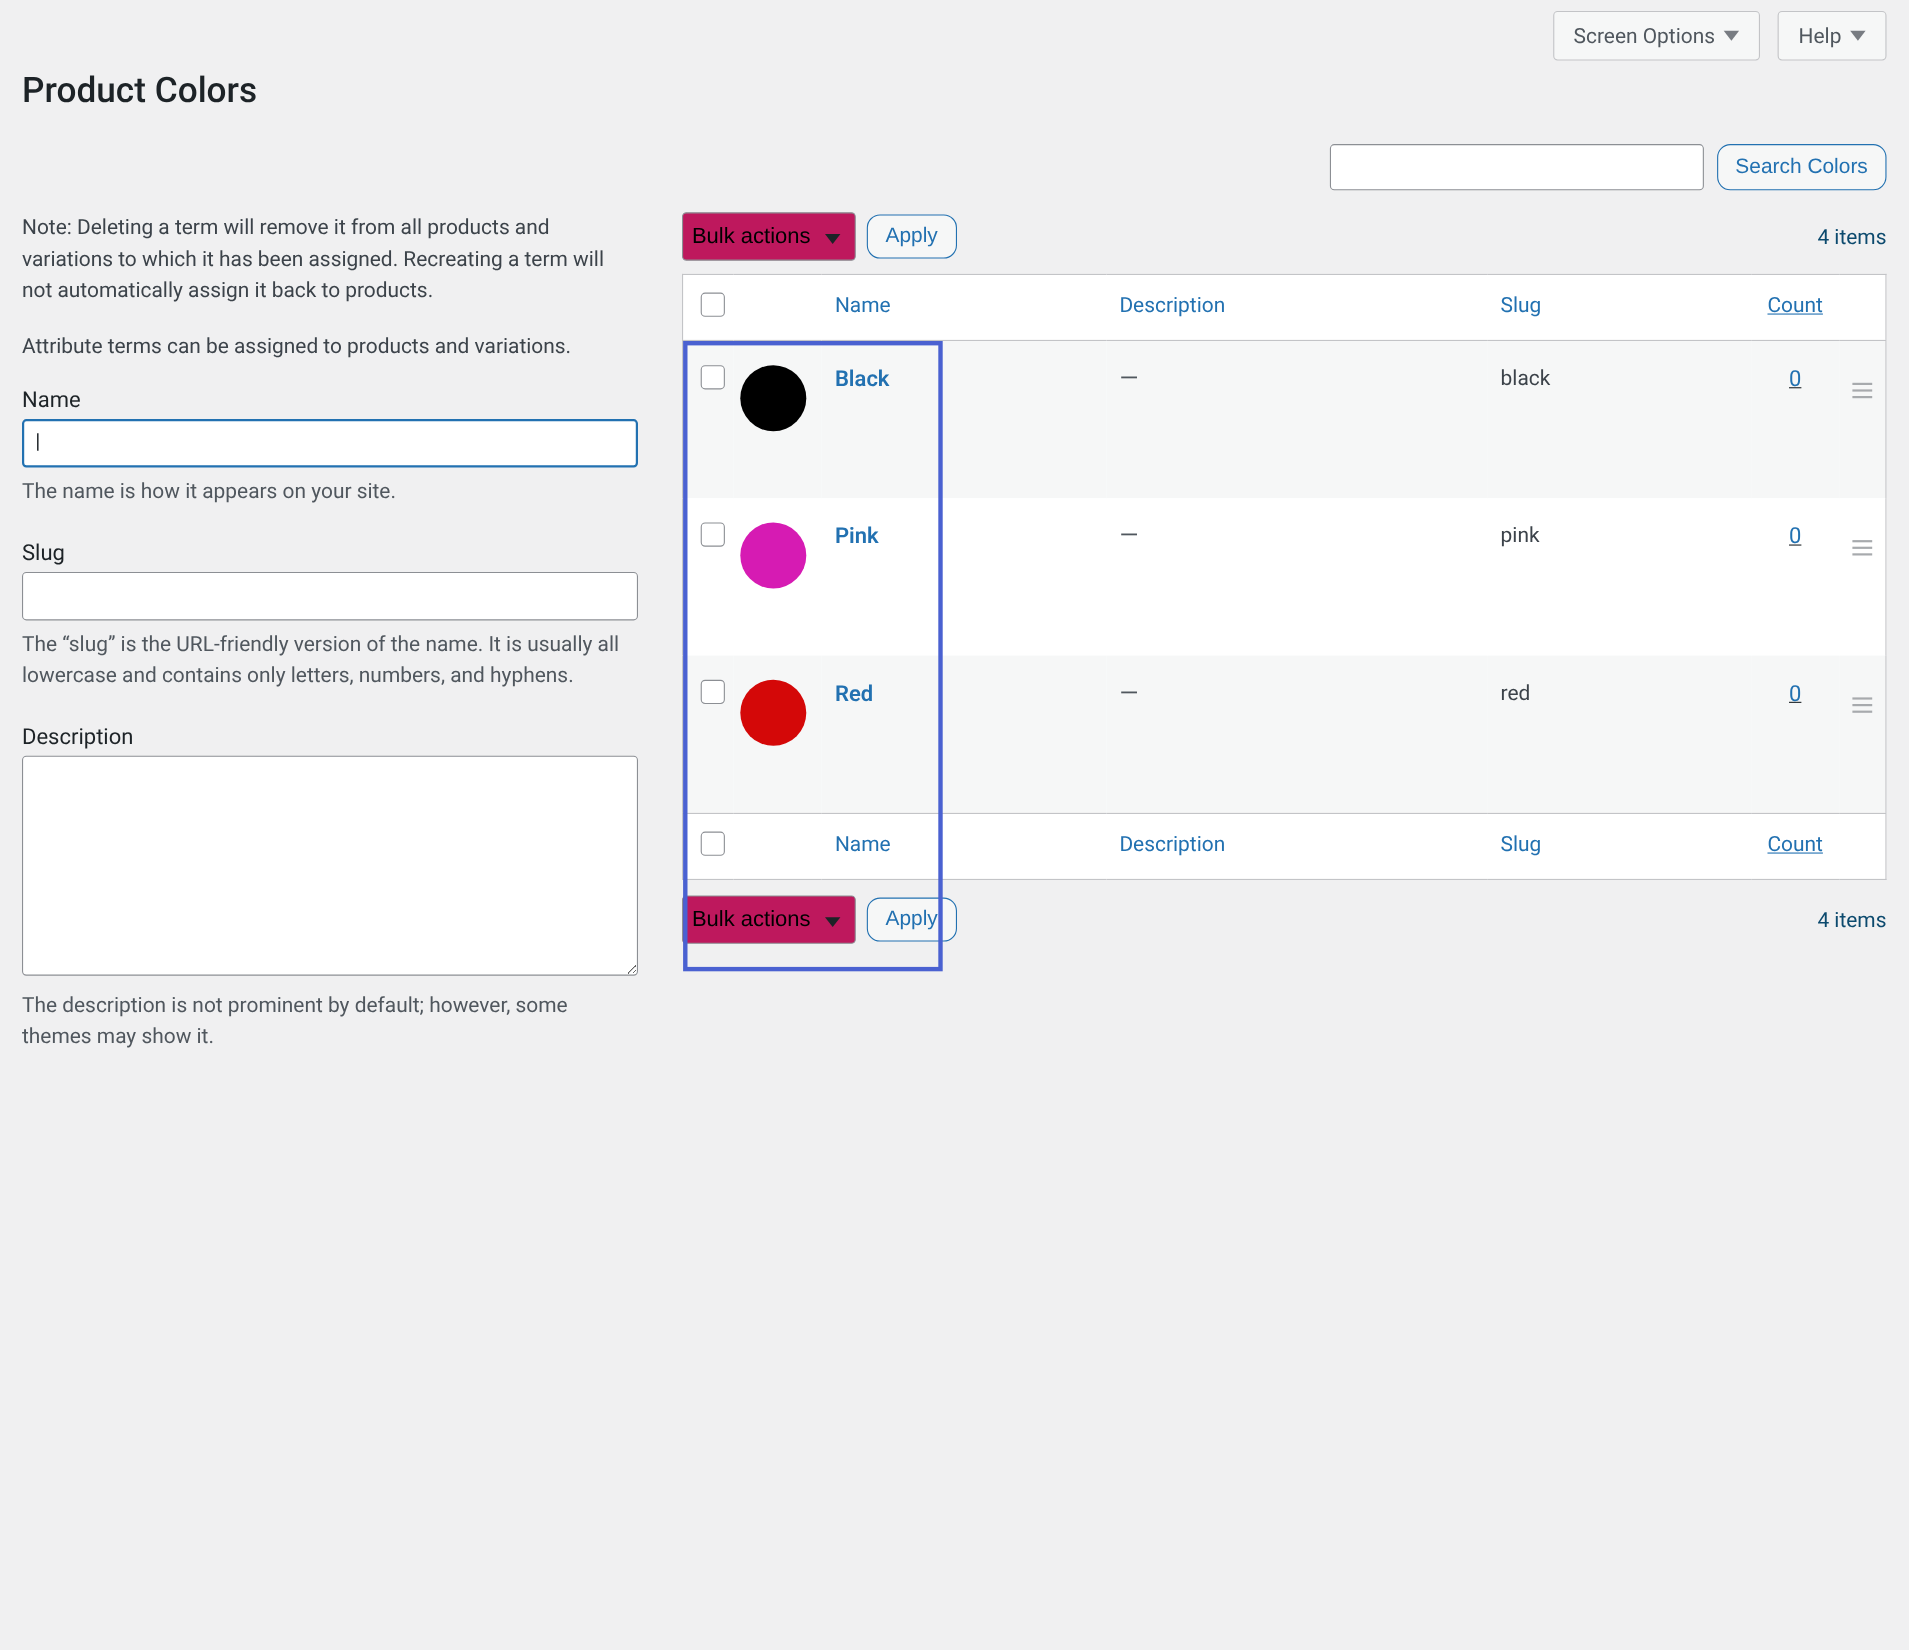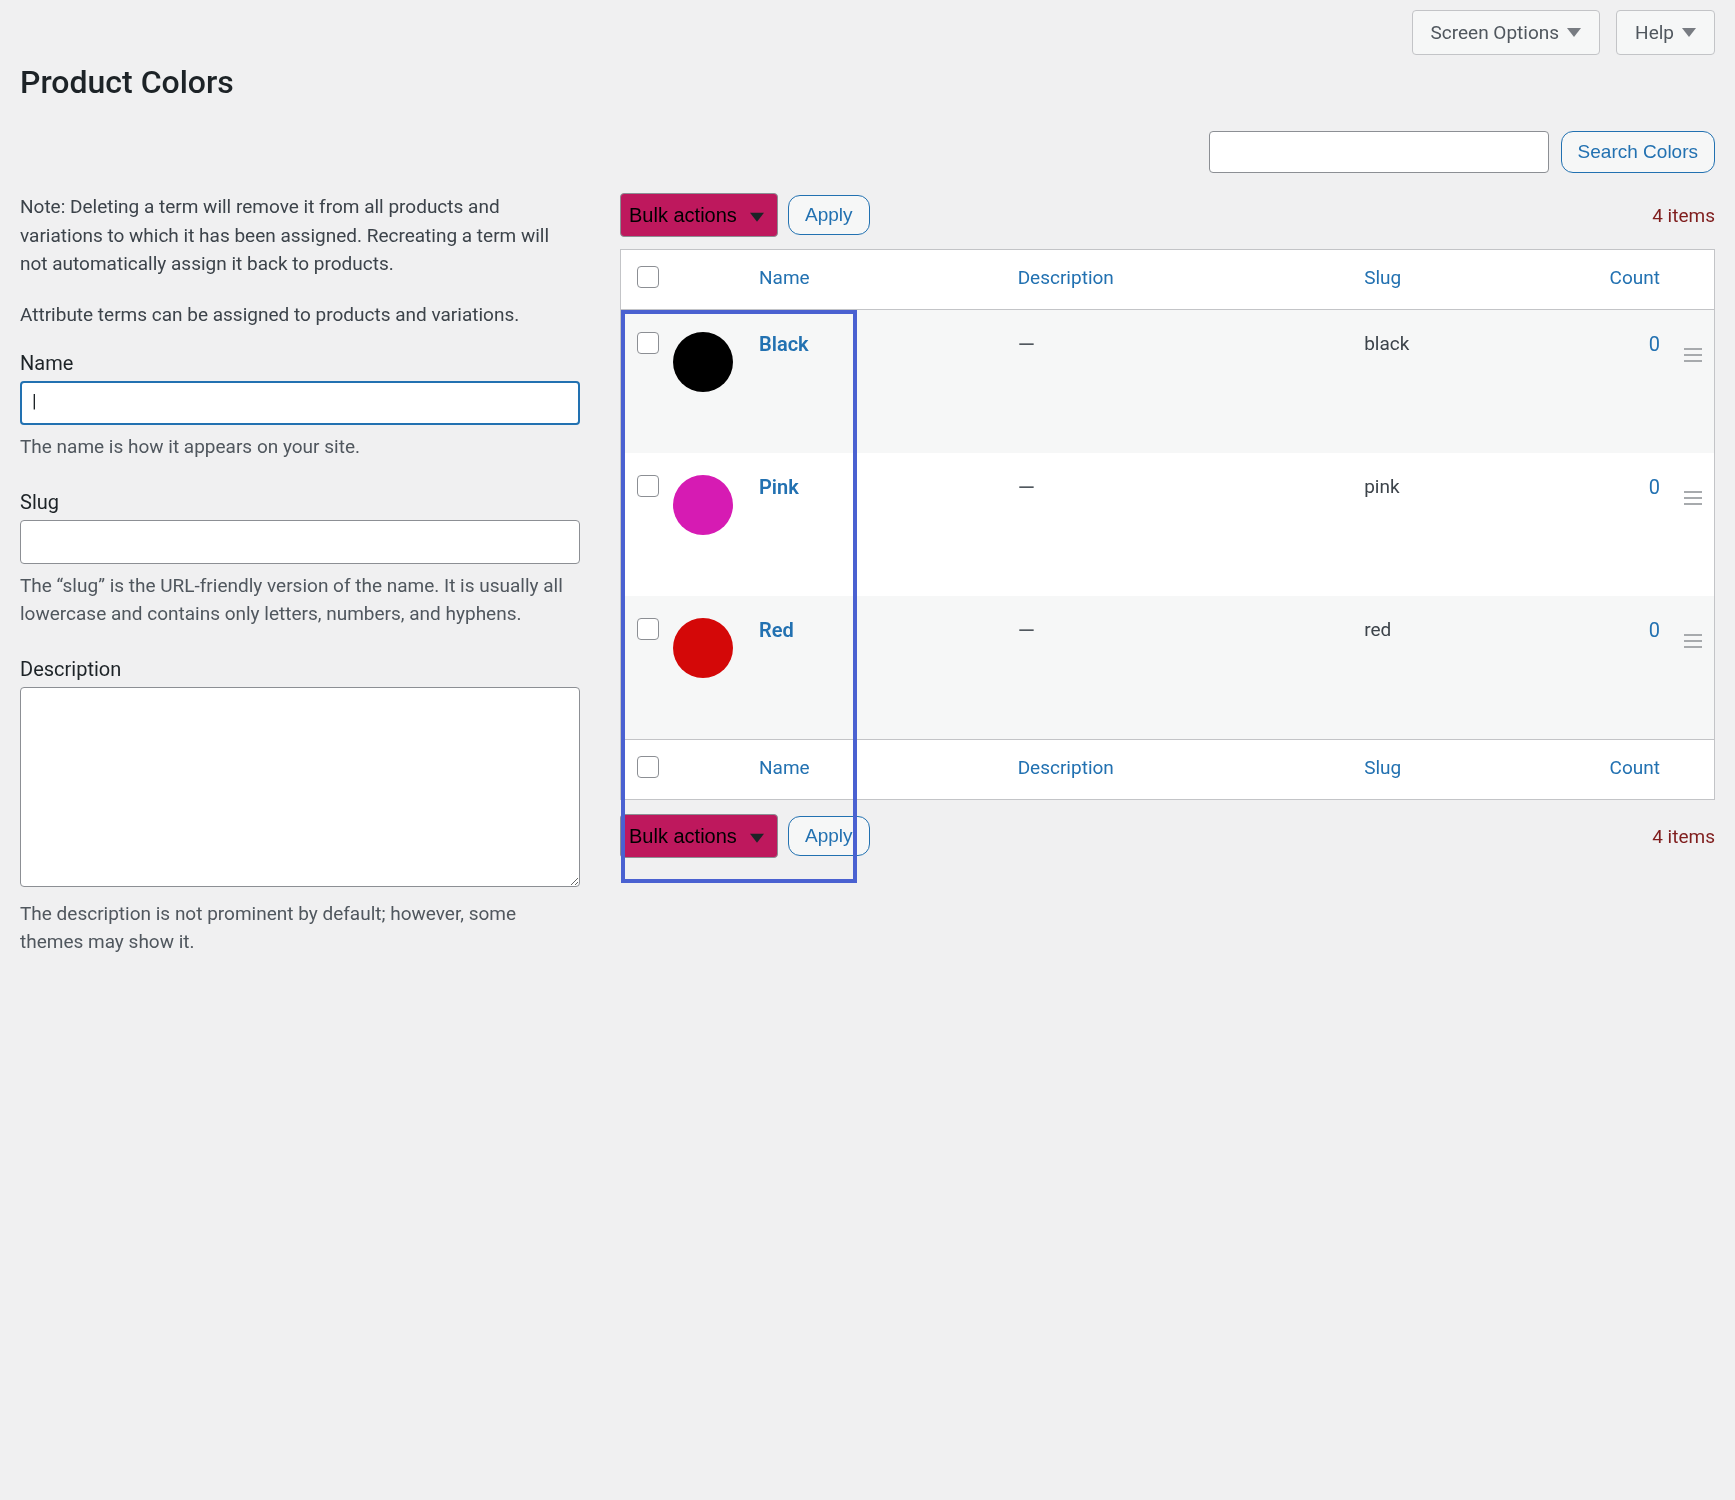--- a/index.html
+++ b/index.html
@@ -157,21 +157,21 @@
     width: 0; height: 0;
     border-left: 7px solid transparent;
     border-right: 7px solid transparent;
     border-top: 9px solid #1d2327;
     pointer-events: none;
   }
   .apply-btn { margin-left: 10px; }
   .items-count {
     margin-left: auto;
     font-size: 19px;
-    color: #7f1d1d;
+    color: #0c4a6e;
   }
   .wp-table {
     width: 100%;
     border: 1px solid #c3c4c7;
     border-collapse: collapse;
     background: #fff;
   }
   .wp-table th, .wp-table td {
     padding: 16px 12px;
     text-align: left;
@@ -186,21 +186,21 @@
   .wp-table tfoot th { border-top: 1px solid #c3c4c7; border-bottom: none; }
   .th-desc {
     color: #2271b1;
     overflow: hidden;
     text-overflow: clip;
     white-space: nowrap;
     max-width: 100px;
   }
   .wp-table th.col-check, .wp-table td.col-check { width: 36px; text-align: center; padding-left: 16px; padding-right: 8px;}
   .wp-table th.col-thumb, .wp-table td.col-thumb { width: 80px; padding-left: 6px; padding-right: 6px;}
-  .wp-table th.col-count, .wp-table td.col-count { width: 80px; text-align: right; }
+  .wp-table th.col-count, .wp-table td.col-count { width: 80px; text-align: center; text-decoration: underline; }
   .wp-table th.col-handle, .wp-table td.col-handle { width: 40px; text-align: center; }
   .wp-table tbody tr:nth-child(odd) { background: #f6f7f7; }
   .wp-table tbody tr:nth-child(even) { background: #fff; }
   .wp-table tbody td { padding-top: 22px; padding-bottom: 56px; }
   .checkbox {
     width: 22px; height: 22px;
     border: 1px solid #8c8f94;
     border-radius: 4px;
     appearance: none;
     background: #fff;

